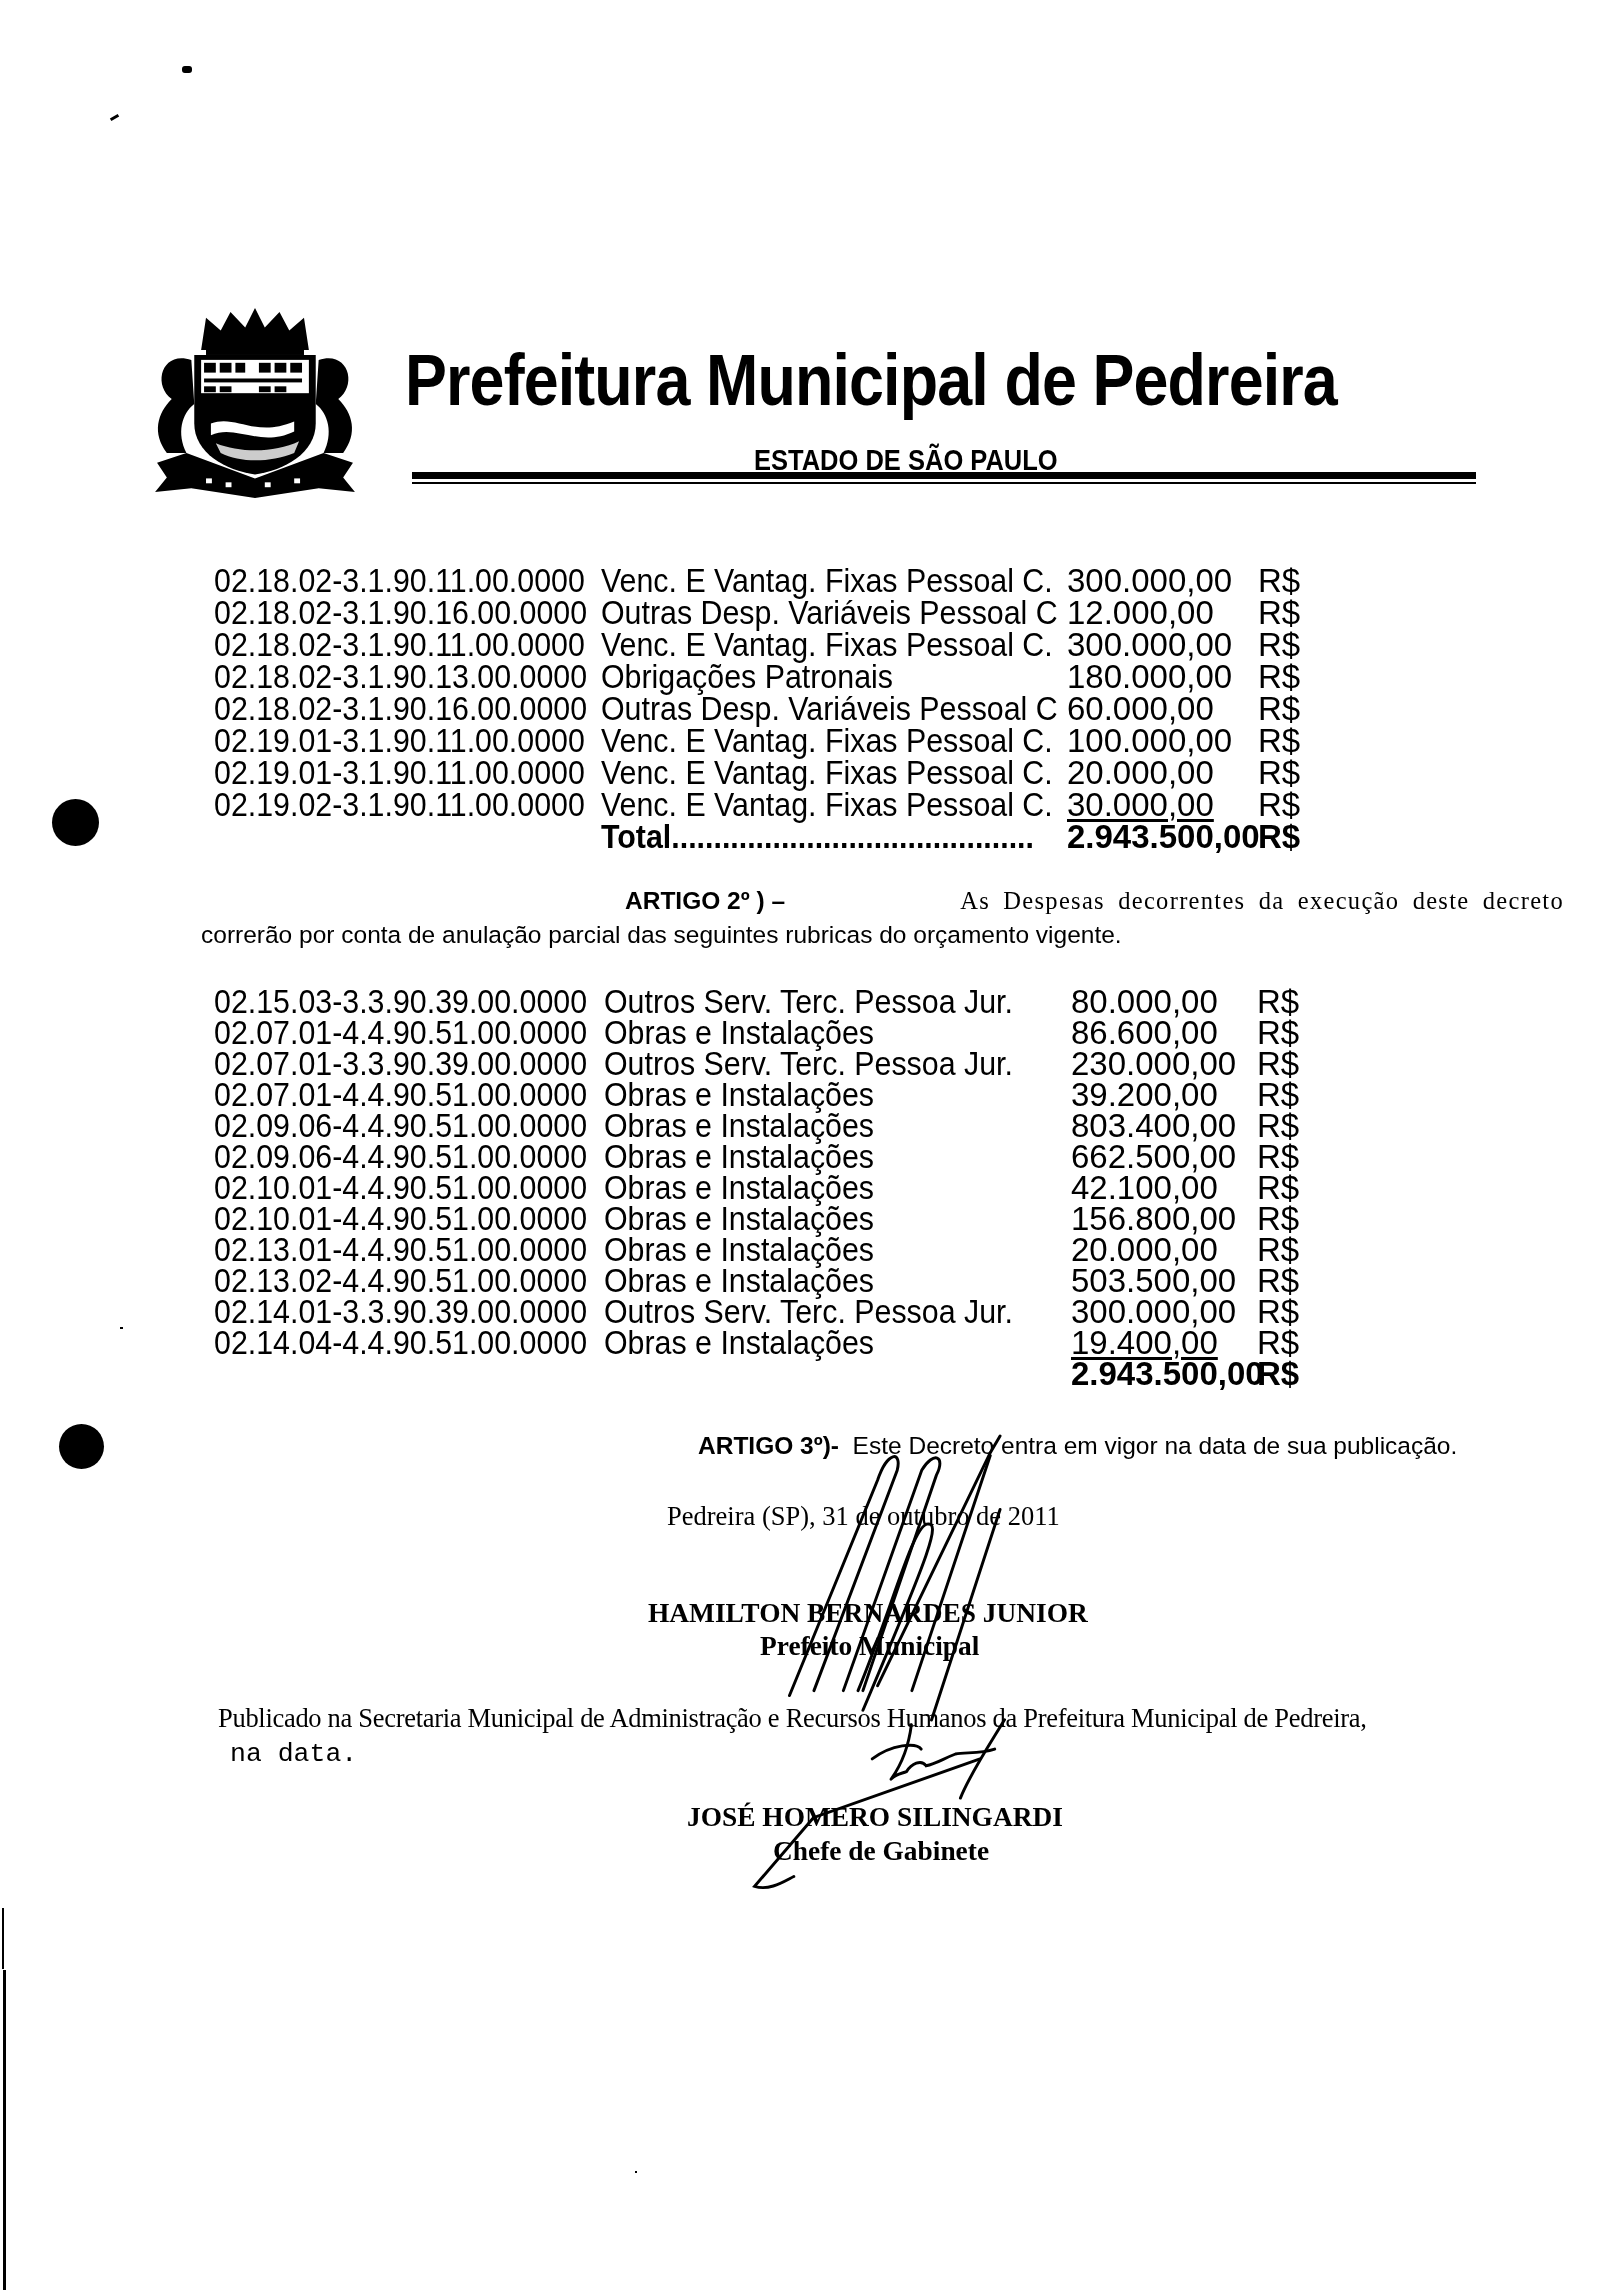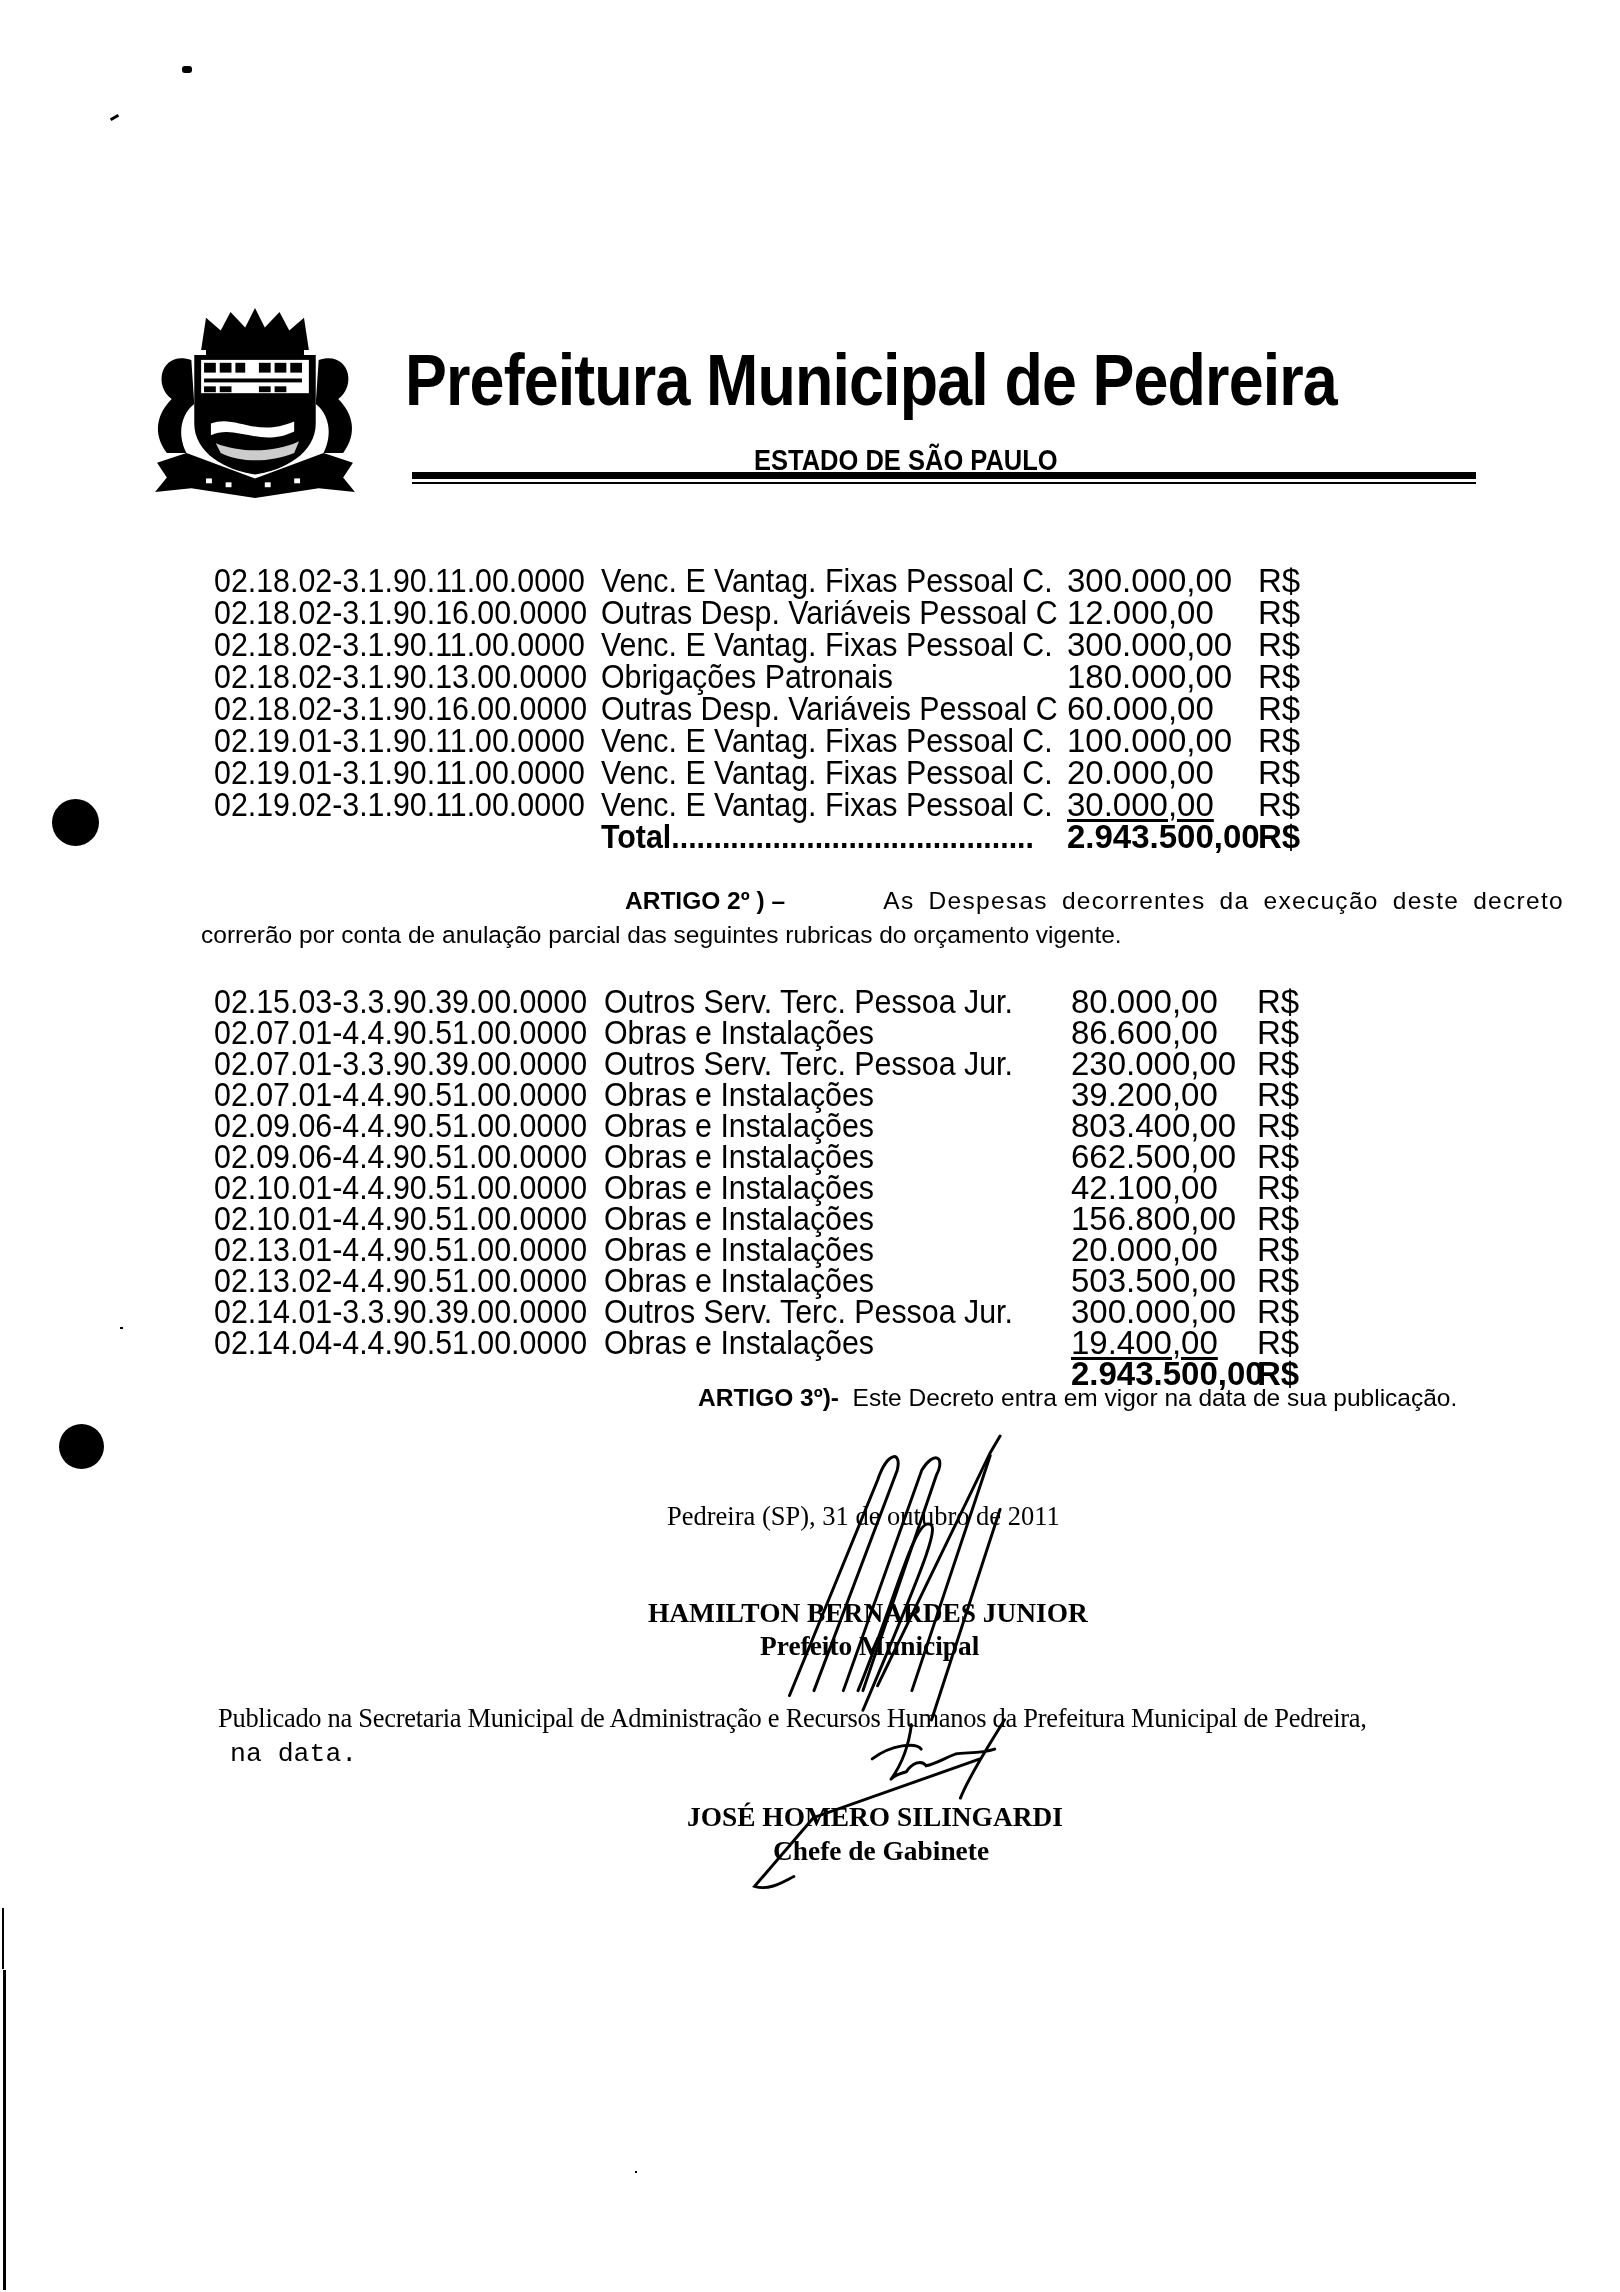--- a/index.html
+++ b/index.html
@@ -149,21 +149,21 @@
     <div class="row b">
       <span class="c-desc narrow">Total...........................................</span>
       <span class="c-cur">R$</span>
       <span class="c-val">2.943.500,00</span>
     </div>
   </div>
 </div>
 
 <div class="para sans" style="left:625px;top:887px;width:939px;display:flex;justify-content:space-between;gap:32px;">
   <span class="b" style="margin-right:9.8px;">ARTIGO 2º ) –</span>
-  <span style="letter-spacing:1.3px;word-spacing:5.9px;">As Despesas decorrentes da execução deste decreto</span>
+  <span style="letter-spacing:1.3px;word-spacing:5.9px;font-family:Liberation Serif, serif;">As Despesas decorrentes da execução deste decreto</span>
 </div>
 <div class="para sans" style="left:201px;top:921px;">correrão por conta de anulação parcial das seguintes rubricas do orçamento vigente.</div>
 
 <div class="tbl sans" style="top:986px;">
   <div class="tbl-inner" style="width:1092px;">
     <div class="row t2">
       <span class="c-code narrow">02.15.03-3.3.90.39.00.0000</span>
       <span class="c-desc narrow" style="left:390px;">Outros Serv. Terc. Pessoa Jur.</span>
       <span class="c-cur" style="left:1043px;">R$</span>
       <span class="c-val">80.000,00</span>
@@ -234,21 +234,21 @@
       <span class="c-cur" style="left:1043px;">R$</span>
       <span class="c-val"><span class="u">19.400,00</span></span>
     </div>
     <div class="row t2 b">
       <span class="c-cur" style="left:1043px;">R$</span>
       <span class="c-val">2.943.500,00</span>
     </div>
   </div>
 </div>
 
-<div class="para sans" style="left:698px;top:1384px;">
+<div class="para sans" style="left:698px;top:1432px;">
   <span class="b">ARTIGO 3º)-</span>&nbsp;
   <span>Este Decreto entra em vigor na data de sua publicação.</span>
 </div>
 
 <div class="serif-txt serif" style="left:667px;top:1501px;">Pedreira (SP), 31 de outubro de 2011</div>
 
 <div class="sig-name serif" style="left:648px;top:1598px;">HAMILTON BERNARDES JUNIOR</div>
 <div class="sig-name serif" style="left:760px;top:1631px;">Prefeito Municipal</div>
 
 <svg class="sig-svg" style="left:765px;top:1431px;" width="333" height="294" viewBox="0 0 340 300">

